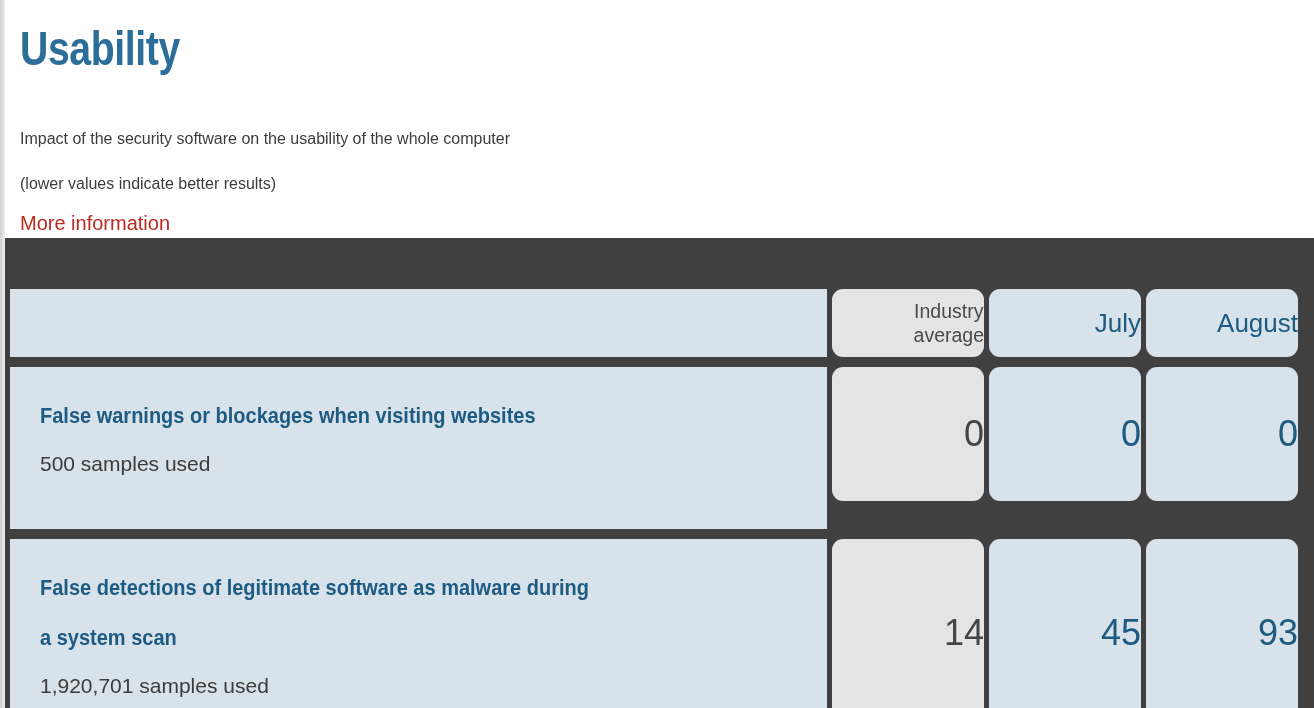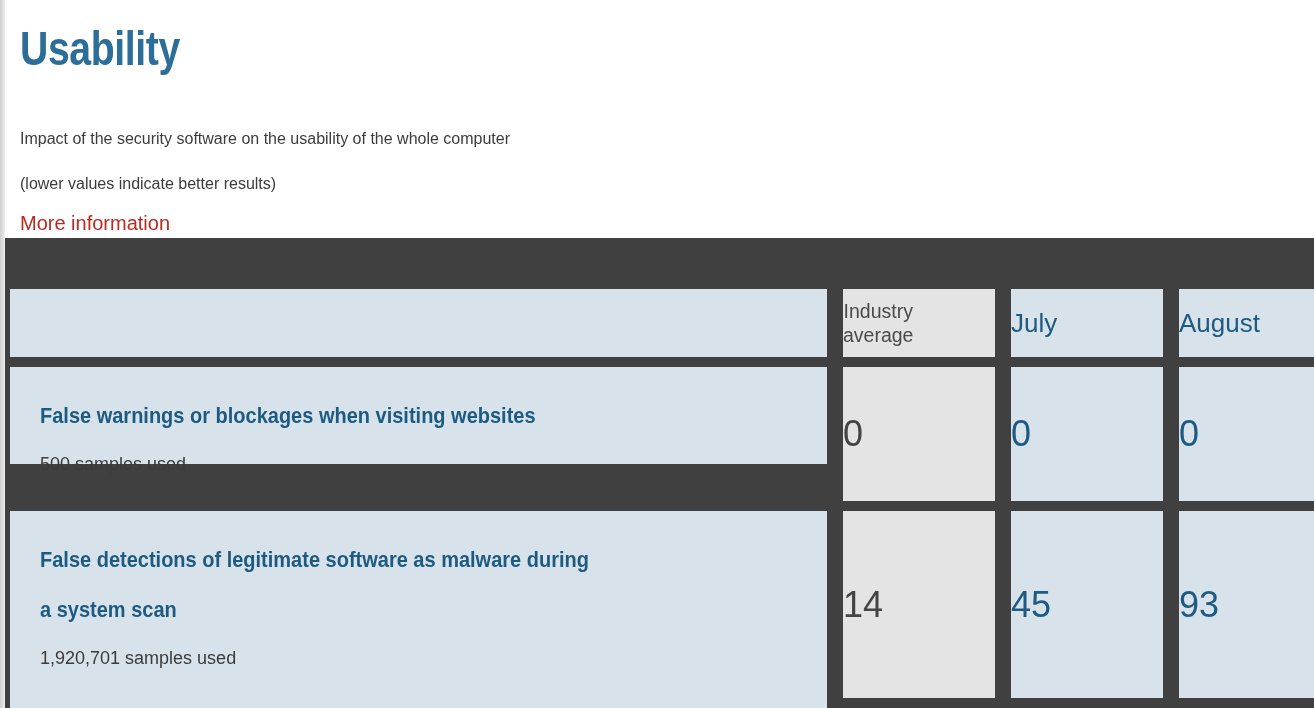--- a/index.html
+++ b/index.html
@@ -102,34 +102,35 @@
     font-family: "Liberation Sans Narrow", "Liberation Sans", sans-serif;
     font-weight: bold;
     font-size: 21.5px;
     line-height: 50px;
     color: #1d5b82;
     transform: scaleX(0.93);
     transform-origin: left top;
   }
 
   .row-sub {
-    font-size: 18px;
+    font-size: 21px;
     line-height: 46px;
     color: #3c3c3c;
   }
 
   .cell-val {
     flex: 0 0 152px;
     width: 152px;
-    margin-left: 16px;
+    margin-left: 5px;
     display: flex;
     align-items: center;
-    justify-content: flex-start;
+    justify-content: flex-end;
     font-size: 36px;
     line-height: 40px;
+    border-radius: 11px;
   }
 
   .cell-val.industry {
     background: #e4e4e4;
     color: #454545;
   }
 
   .cell-val.month {
     background: #d7e2ea;
     color: #1d5b82;
@@ -153,21 +154,21 @@
     font-size: 19.5px;
     line-height: 24px;
     color: #4a4a4a;
   }
 
   .row.header .cell-val.month { color: #1d5b82; }
 
   .hdr-two-line { display: block; }
 
   
-  .row.data1 .cell-label { height: 97px; }
+  .row.data1 .cell-label { height: 162px; }
   .row.data1 .cell-val { height: 134px; }
 
   .row.data2 .cell-label { height: 208px; }
   .row.data2 .cell-val { height: 187px; }
 </style>
 </head>
 <body>
 
 <div id="page">
 

